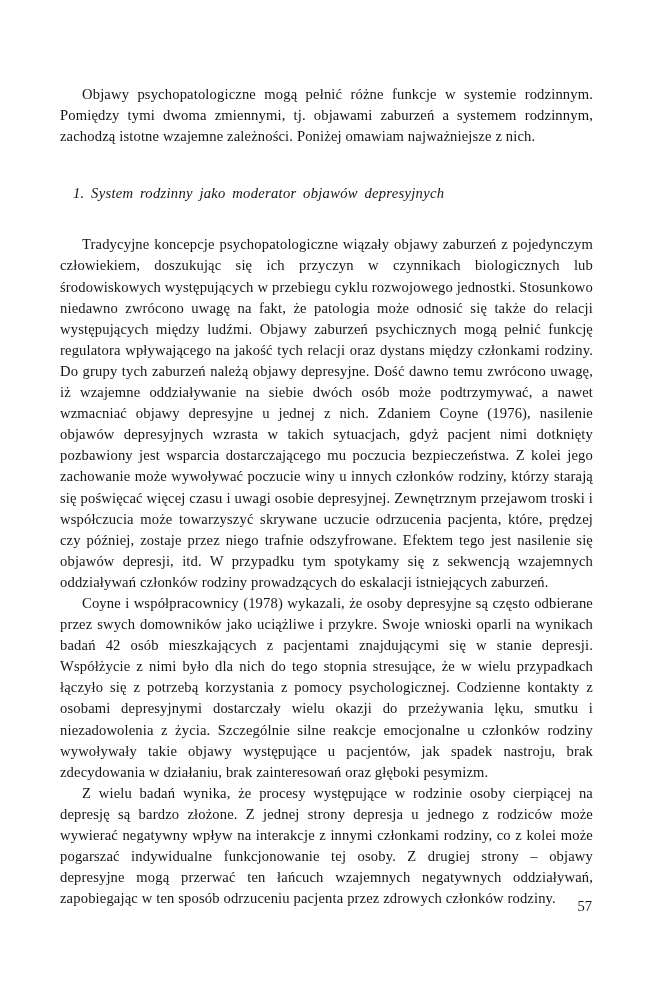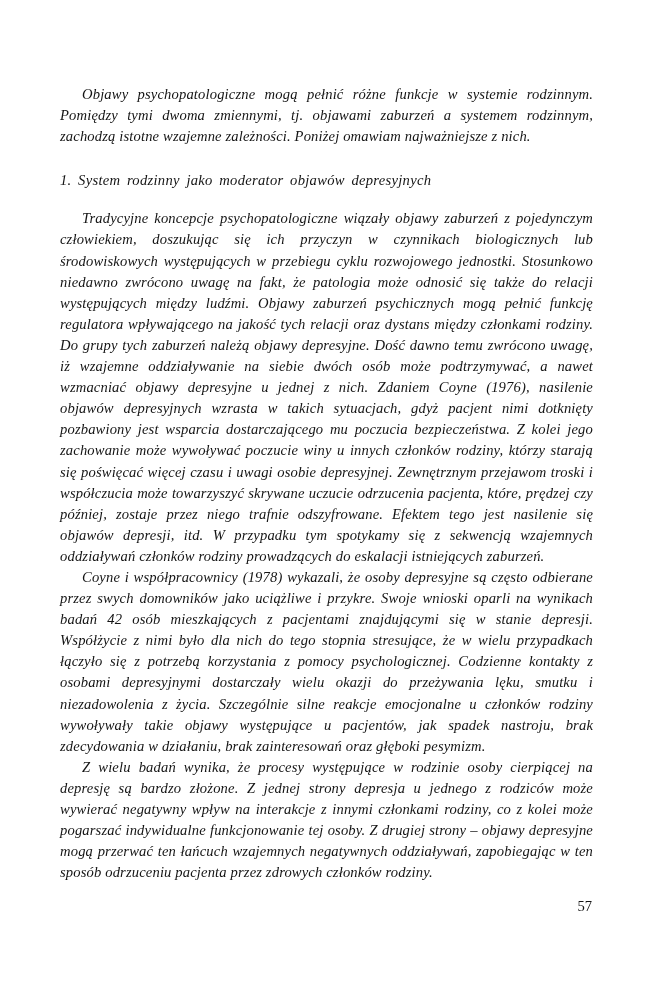--- a/index.html
+++ b/index.html
@@ -26,27 +26,26 @@
   p.body-par {
     margin: 0;
     font-size: 14.6px;
     line-height: 21.1px;
     text-align: justify;
     text-justify: inter-word;
     text-indent: 22px;
     color: #141414;
     letter-spacing: 0.01em;
     hyphens: manual;
-    font-style: italic;
   }
   p.body-par.tight {
     text-indent: 22px;
   }
   h2.section-heading {
-    margin: 0;
+    margin: 13px;
     font-size: 14.6px;
     line-height: 21.1px;
     font-style: italic;
     font-weight: normal;
     text-align: left;
     letter-spacing: 0.02em;
     word-spacing: 0.18em;
     color: #141414;
   }
   .gap-before-heading { height: 23px; }

